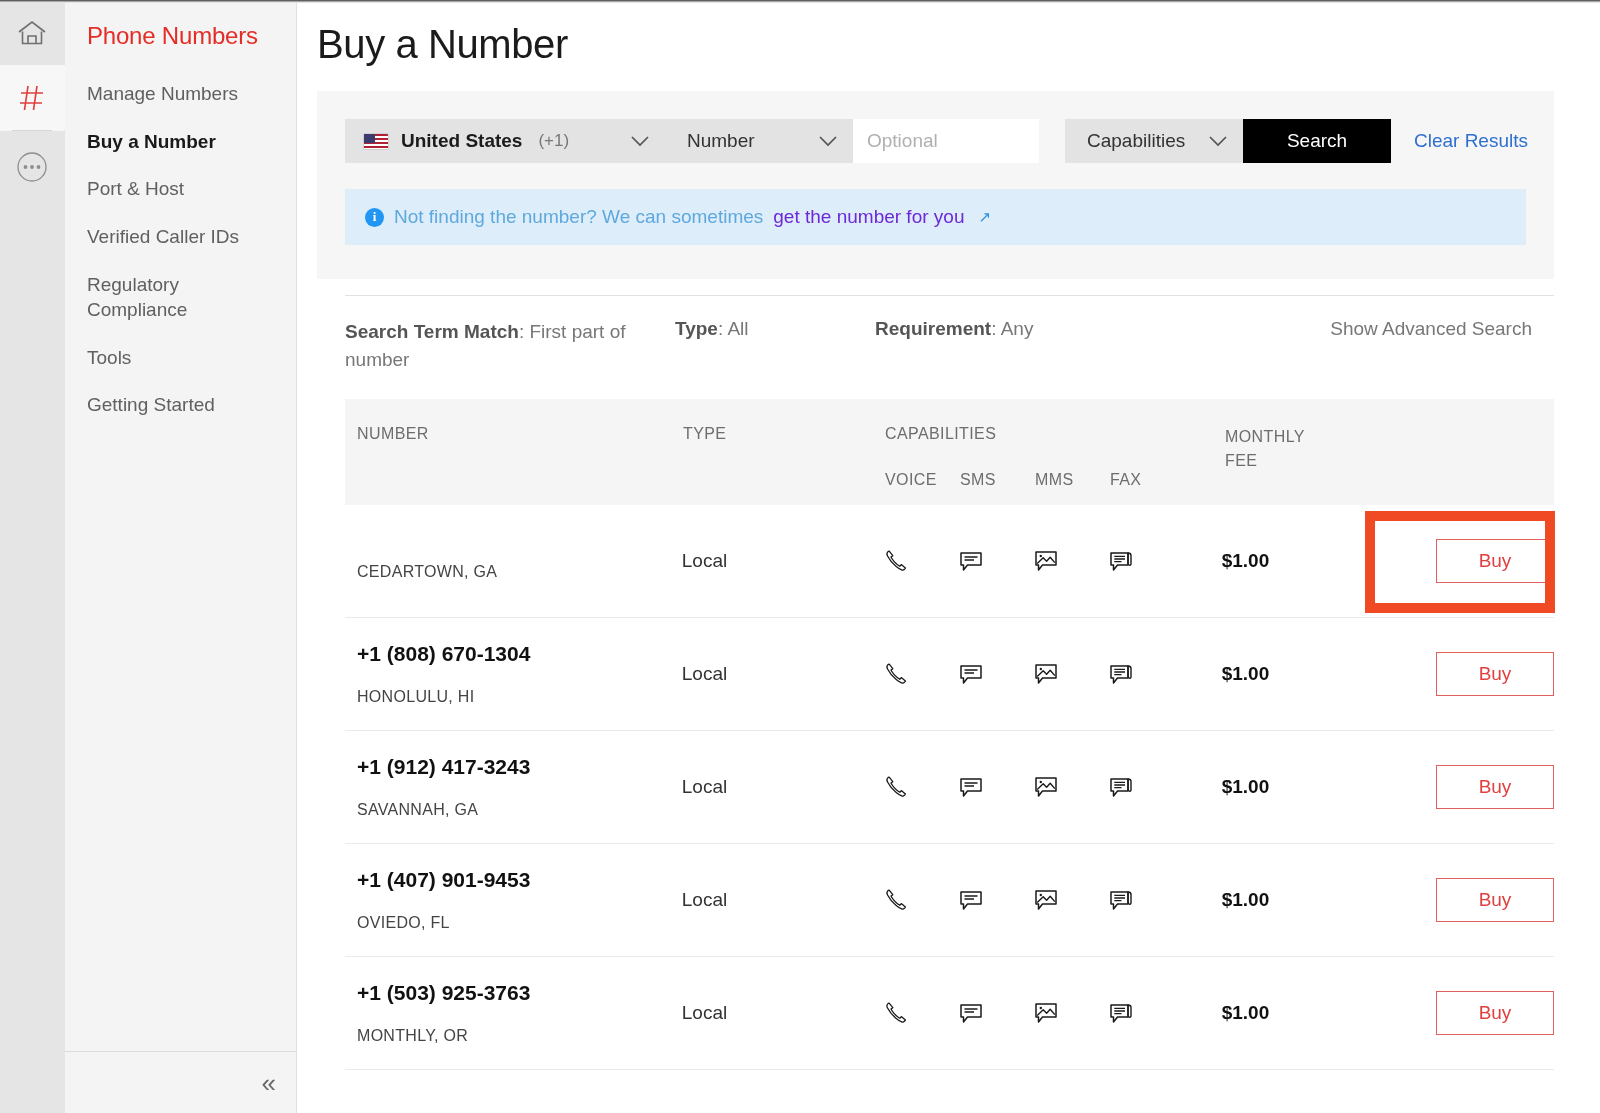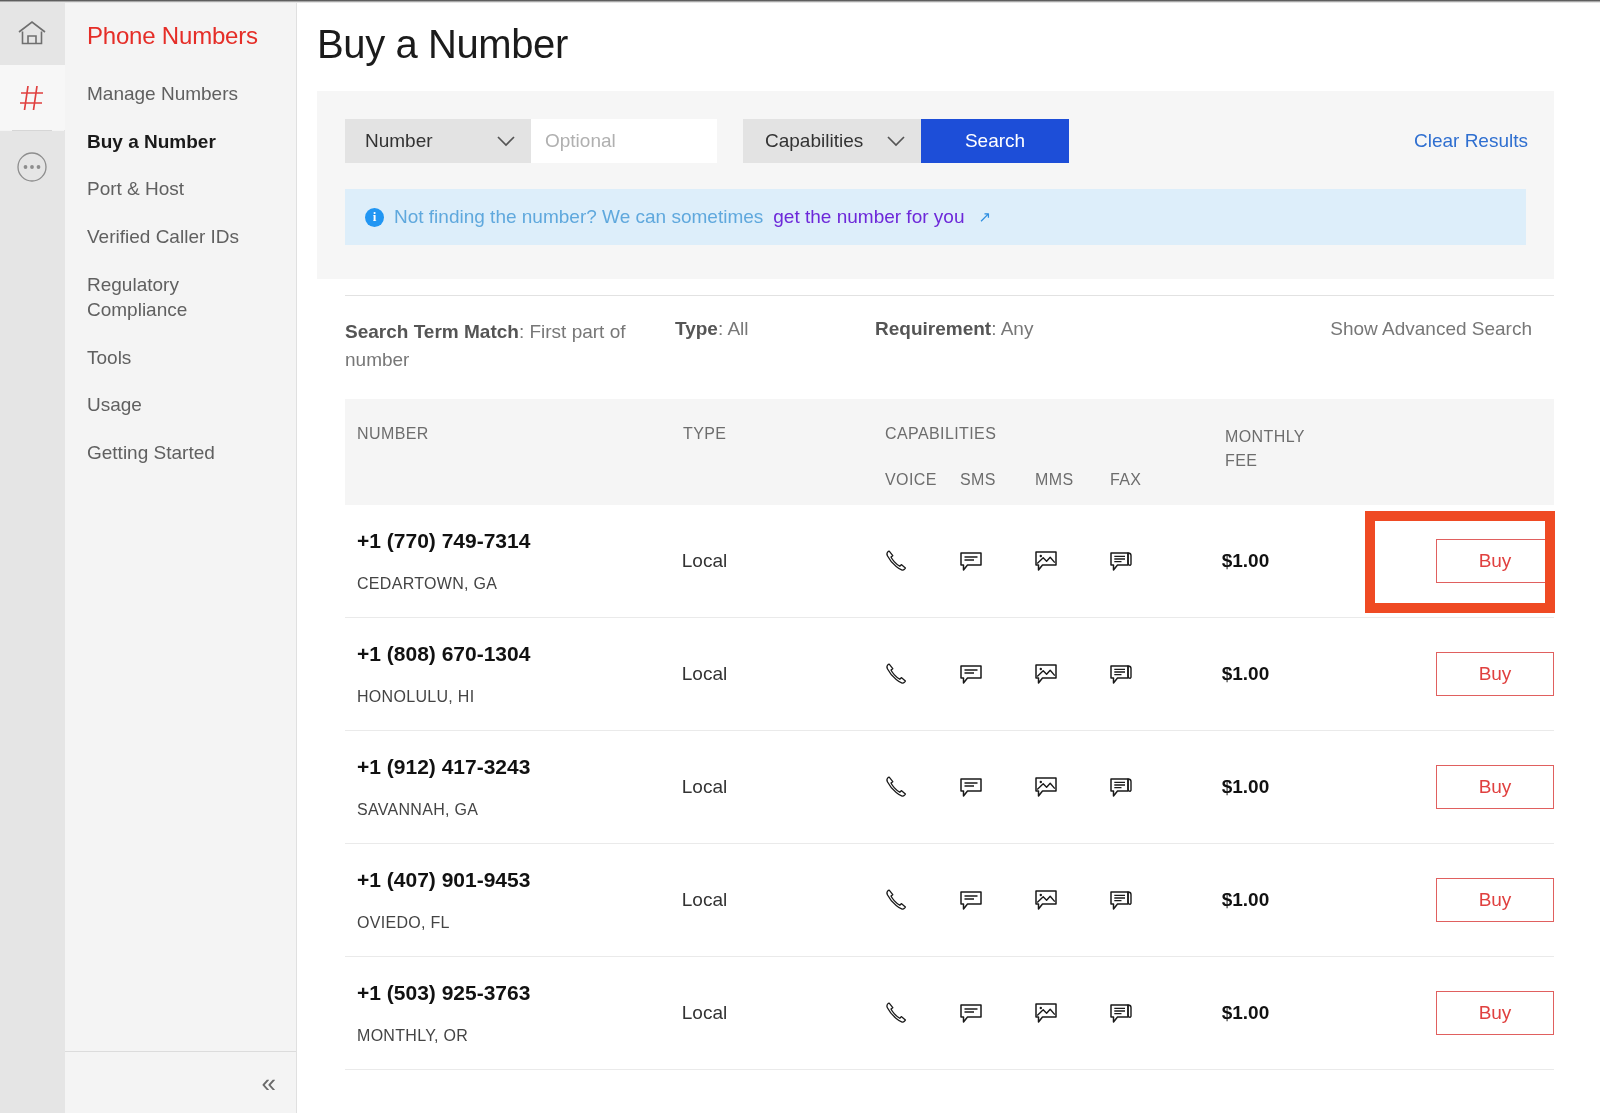--- a/index.html
+++ b/index.html
@@ -96,21 +96,21 @@
   .opt-input {
     background: #fff; border: none; height: 44px; width: 186px;
     font-size: 19px; color: #333; padding: 0 14px; outline: none;
     font-family: "Liberation Sans", sans-serif;
   }
   .opt-input::placeholder { color: #b0b0b0; }
 
   .cap-sel { padding: 0 14px 0 22px; min-width: 178px; gap: 14px; margin-left: 26px; }
   .cap-label { font-size: 19px; color: #333; }
   .search-btn {
-    background: #1d4ed8; color: #fff; font-size: 19px; border: none;
+    background: #000000; color: #fff; font-size: 19px; border: none;
     height: 44px; width: 148px; cursor: pointer;
     font-family: "Liberation Sans", sans-serif;
   }
   .clear-link {
     position: absolute; right: -2px; top: 11px;
     color: #2f6fd0; font-size: 19px; cursor: pointer; background: transparent;
   }
 
   .info-banner {
     margin-top: 26px; background: #ddeefa; height: 56px;
@@ -215,35 +215,44 @@
 
   <div class="sidebar">
     <div class="sidebar-title">Phone Numbers</div>
     <div class="nav">
       <div class="nav-item">Manage Numbers</div>
       <div class="nav-item active">Buy a Number</div>
       <div class="nav-item">Port &amp; Host</div>
       <div class="nav-item">Verified Caller IDs</div>
       <div class="nav-item" style="max-width:160px">Regulatory Compliance</div>
       <div class="nav-item">Tools</div>
-      <div class="nav-item">Usage</div>
       <div class="nav-item">Getting Started</div>
     </div>
     <div class="sidebar-spacer"></div>
     <div class="sidebar-footer">
       <span class="chev-dbl">«</span>
     </div>
   </div>
 
   <div class="main">
     <h1 class="page-title">Buy a Number</h1>
 
     <div class="search-panel">
       <div class="search-row">
 
+        <div class="ctl country-sel">
+          <span class="flag"></span>
+          <span class="country-name">United States</span>
+          <span class="country-code">(+1)</span>
+          <span class="chev">
+            <svg width="22" height="14" viewBox="0 0 22 14">
+                <path d="M3 3 L11 11 L19 3" fill="none" stroke="#555" stroke-width="1.7"></path>
+              </svg>
+          </span>
+        </div>
 
         <div class="ctl type-sel">
           <span class="type-label">Number</span>
           <span class="chev">
             <svg width="22" height="14" viewBox="0 0 22 14">
                 <path d="M3 3 L11 11 L19 3" fill="none" stroke="#555" stroke-width="1.7"></path>
               </svg>
           </span>
         </div>
 
@@ -303,21 +312,20 @@
             <div>FEE</div>
           </div>
           <div class="th col-buy"></div>
         </div>
       </div>
 
       <div id="table-body">
           <div class="row-wrap">
             <div class="trow">
               <div class="cell-number">
-                <div class="num">+1 (770) 749-7314</div>
                 <div class="loc">CEDARTOWN, GA</div>
               </div>
               <div class="cell-type">Local</div>
               <div class="cell-caps">
                 <div class="cap-cell">
                   <span>
                     <svg class="ico" width="26" height="26" viewBox="0 0 26 26">
                       <path d="M5.2 3.4 C4 4.6 3.6 6.3 4.4 7.8 C6 11 9.4 15.4 13.2 18.4 C15.2 20 17.2 21.4 18.6 21.9 C19.7 22.3 20.8 21.9 21.6 21 L22.4 20.1 L18.3 16.6 L16.8 18.3 C15.2 17.4 13 15.6 11.2 13.6 C9.7 11.9 8.5 10.2 8 9.1 L9.8 7.7 L6.2 3.2 Z" fill="none" stroke="#1a1a1a" stroke-width="1.3" stroke-linejoin="round"></path>
                     </svg>
                   </span>

